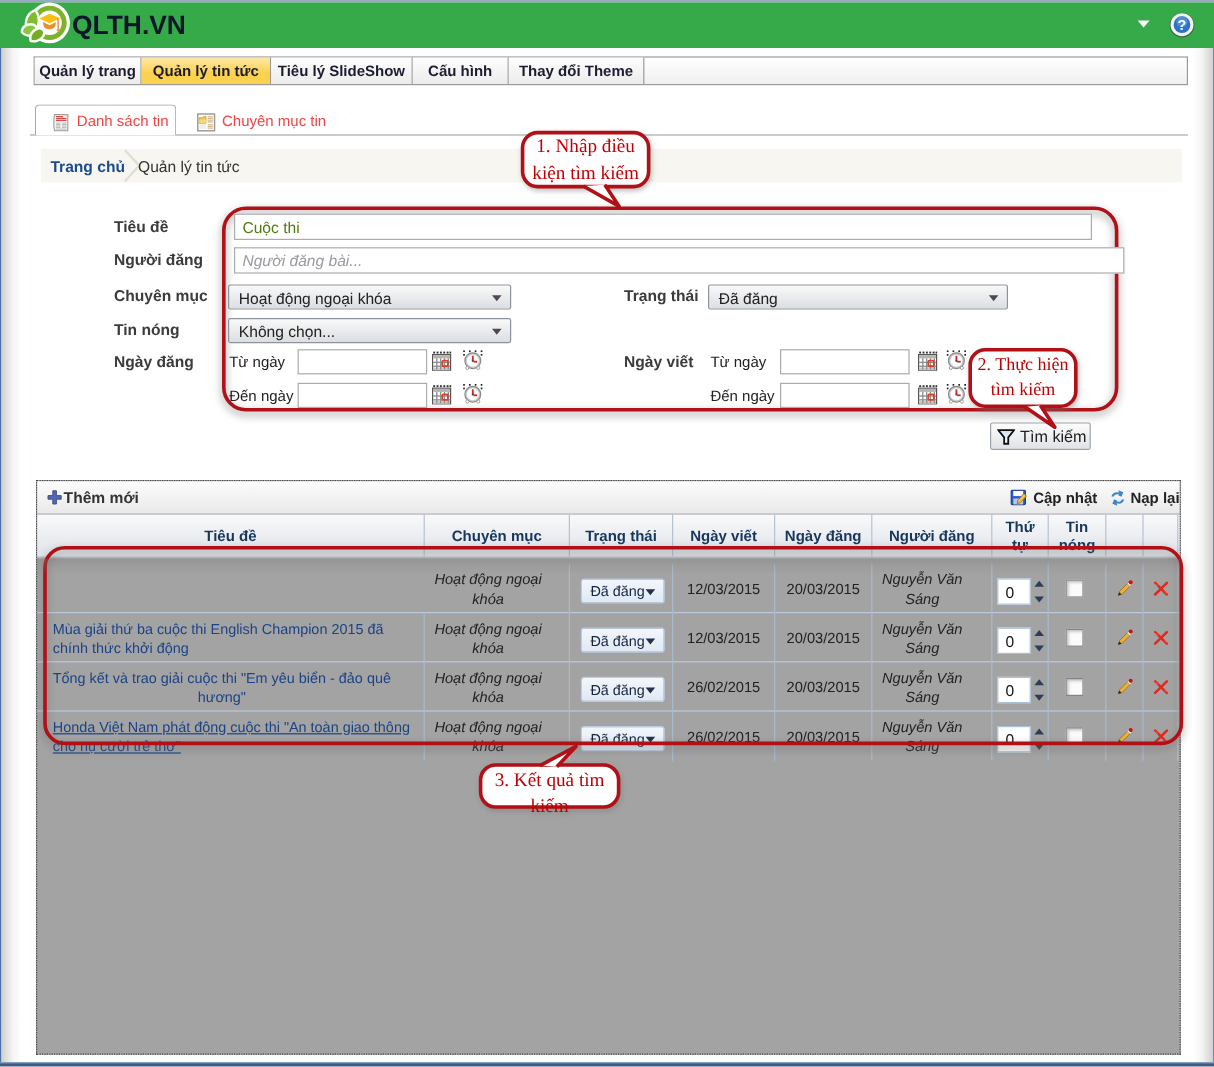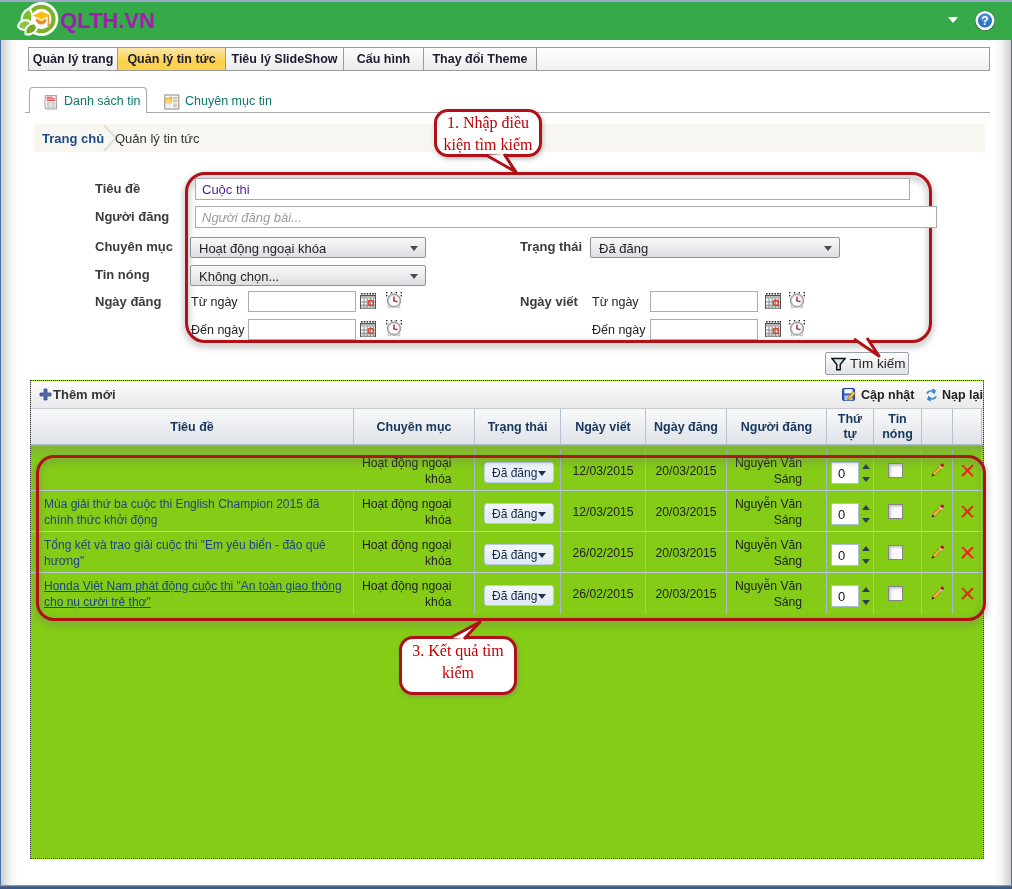--- a/index.html
+++ b/index.html
@@ -3,81 +3,81 @@
 <meta charset="utf-8">
 <style>
 * { margin:0; padding:0; box-sizing:border-box; }
 html,body { width:1012px; height:889px; background:#fff; font-family:"Liberation Sans", sans-serif; }
 #page { position:relative; width:1012px; height:889px; overflow:hidden; background:#fff; }
 .abs { position:absolute; }
 
 
 #topline { left:0; top:0; width:1012px; height:2px; background:#9aa8c4; }
 #greenbar { left:0; top:2px; width:1012px; height:38px; background:#36a948; }
-#brand { left:60px; top:8px; color:#a21caf; font-size:22px; font-weight:bold; letter-spacing:0px; }
+#brand { left:60px; top:8px; color:#0f172a; font-size:22px; font-weight:bold; letter-spacing:0px; }
 #usertext { right:68px; top:11px; color:#fff; font-size:15px; }
 #usercaret { left:948px; top:17px; width:0; height:0; border-left:5px solid transparent; border-right:5px solid transparent; border-top:6px solid #fff; }
 
 
 #leftedge { left:0; top:40px; width:18px; height:845px; background:linear-gradient(90deg,#cfcfcf,#f4f4f4 55%,#fff); border-left:1px solid #4a74a8; }
 #rightedge { left:994px; top:40px; width:18px; height:845px; background:linear-gradient(270deg,#cfcfcf,#f4f4f4 55%,#fff); border-right:1px solid #4a74a8; }
 #bottomline { left:0; top:885px; width:1012px; height:4px; background:linear-gradient(#9db0c6,#3a5b82 45%,#3a5b82); }
 
 
 #tabbar { left:28px; top:47px; width:962px; height:24px; border:1px solid #9b9b9b; background:linear-gradient(#fff,#f0f0f0); }
 .tab { position:absolute; top:0; height:22px; line-height:22px; text-align:center; font-size:12.5px; font-weight:bold; color:#1c1c30; border-right:1px solid #9b9b9b; background:linear-gradient(#fdfdfd,#ececec); }
 .tab.active { background:linear-gradient(#fde8a8,#fbd14e 60%,#fbd14e); }
 
 
 #subtabline { left:25px; top:112px; width:965px; height:1px; background:#a9a9a9; }
 #subtab1 { left:29px; top:87px; width:118px; height:26px; background:#fff; border:1px solid #a9a9a9; border-bottom:none; border-radius:4px 4px 0 0; }
-.subtab-label { position:absolute; font-size:12.5px; color:#0f766e; }
+.subtab-label { position:absolute; font-size:12.5px; color:#ef4444; }
 .stico { position:absolute; width:16px; height:16px; }
 
 
 #crumb { left:34px; top:124px; width:951px; height:28px; background:#f7f6f0; }
 #crumb .home { position:absolute; left:8px; top:7px; font-size:13px; font-weight:bold; color:#1b4c8c; }
 #crumb .chev { position:absolute; left:66px; top:0px; width:24px; height:28px; }
 #crumb .cur { position:absolute; left:81px; top:7px; font-size:13px; color:#333; }
 
 
 .flabel { position:absolute; font-size:13px; font-weight:bold; color:#3b3b3b; }
-.tinput { position:absolute; border:1px solid #ababb2; background:#fff; font-size:13px; color:#4c1d95; padding:0 6px; font-family:"Liberation Sans", sans-serif; }
+.tinput { position:absolute; border:1px solid #ababb2; background:#fff; font-size:13px; color:#4d7c0f; padding:0 6px; font-family:"Liberation Sans", sans-serif; }
 .placeholder { color:#9a9aa0; font-style:italic; }
 .sel { position:absolute; border:1px solid #8d939c; background:linear-gradient(#f9f9f9,#dcdee2); border-radius:2px; font-size:13px; color:#222; }
 .sel .txt { position:absolute; left:8px; top:3px; }
 .sel .arr { position:absolute; right:7px; top:8px; width:0; height:0; border-left:4.5px solid transparent; border-right:4.5px solid transparent; border-top:5px solid #4a4a55; }
 .dlabel { position:absolute; font-size:12.5px; color:#222; }
 
 
 .redbox { position:absolute; border:3px solid #b01016; border-radius:20px; }
 #redform { left:185px; top:172px; width:747px; height:171px; filter:drop-shadow(0 3.5px 3.5px rgba(105,105,105,.75)); }
 #redrows { left:36px; top:455px; width:950px; height:166px; border-radius:18px; filter:drop-shadow(0 3.5px 3.5px rgba(105,105,105,.7)); }
 .bubble { position:absolute; border:3px solid #b01016; border-radius:14px; background:#fff; filter:drop-shadow(1.5px 2px 2px rgba(120,120,120,.5)); font-family:"Liberation Serif", serif; color:#c00004; text-align:center; z-index:30; }
 #bub1 { left:434px; top:109px; width:108px; height:48px; font-size:16px; line-height:21.5px; }
 #bub2 { left:807px; top:290px; width:91px; height:50px; font-size:15px; line-height:21px; padding-top:1px; }
-#bub3 { left:399px; top:636px; width:118px; height:59px; font-size:16px; line-height:22px; padding-top:1px; }
+#bub3 { left:399px; top:636px; width:118px; height:38px; font-size:16px; line-height:22px; padding-top:1px; }
 .tail { position:absolute; z-index:31; }
 
 
 #btnsearch { left:825px; top:352px; width:84px; height:23px; border:1px solid #9aa1aa; border-radius:2px; background:linear-gradient(#fdfdfd,#dfe2e6); font-size:13px; color:#222; }
 #btnsearch span { position:absolute; left:24px; top:3px; font-size:13.5px; }
 
 
-#grid { left:30px; top:380px; width:954px; height:479px; border:1px dotted #444; background:#84cc16; }
+#grid { left:30px; top:400px; width:954px; height:479px; border:1px dotted #444; background:#a3a3a3; }
 #toolbar { position:absolute; left:0; top:0; width:952px; height:28px; background:linear-gradient(#fcfcfc,#e9e9eb); border-bottom:1px solid #c8c8cc; }
 #toolbar .add { position:absolute; left:22px; top:6px; font-size:13px; font-weight:bold; color:#333; }
 #toolbar .upd { position:absolute; left:830px; top:7px; font-size:12.5px; font-weight:bold; color:#222; white-space:nowrap; }
 #toolbar .rel { position:absolute; left:911px; top:7px; font-size:12.5px; font-weight:bold; color:#222; white-space:nowrap; }
 #thead { position:absolute; left:0; top:28px; width:952px; height:36px; background:linear-gradient(#f8f9fa,#dfe3e8); border-bottom:1px solid #aebccd; }
 .th { position:absolute; font-size:12.5px; font-weight:bold; color:#16365c; text-align:center; border-right:1px solid #b6c2d2; height:36px; display:flex; align-items:center; justify-content:center; }
 .row { position:absolute; left:0; width:952px; height:41px; border-bottom:1px solid #bccadb; }
 .td { position:absolute; top:0; height:41px; border-right:1px solid #a9bacd; font-size:12.2px; color:#222; display:flex; align-items:center; justify-content:center; text-align:center; }
 .td.title { color:#1b4386; justify-content:flex-start; text-align:left; padding-left:13px; font-size:12px; line-height:16px; }
-.td.left { justify-content:flex-start; text-align:right; padding-left:8px; line-height:16px; }
+.td.left { justify-content:flex-start; text-align:center; padding-left:8px; line-height:16px;font-style:italic; }
 .ddbtn { position:absolute; width:70px; height:21px; border:1px solid #b9cce2; border-radius:3px; background:linear-gradient(#f3f7fc,#dfe9f4); font-size:12px; color:#16243e; }
 .ddbtn .t { position:absolute; left:7px; top:3px; }
 .ddbtn .a { position:absolute; right:7px; top:8px; width:0; height:0; border-left:4.5px solid transparent; border-right:4.5px solid transparent; border-top:5px solid #22304e; }
 .spin { position:absolute; width:28px; height:22px; border:1px solid #a9c0d6; background:#fff; font-size:13px; color:#111; text-align:left; padding-left:6px; line-height:21px; }
 .spup { position:absolute; width:0; height:0; border-left:4px solid transparent; border-right:4px solid transparent; border-bottom:5.5px solid #2c3e57; }
 .spdn { position:absolute; width:0; height:0; border-left:4px solid transparent; border-right:4px solid transparent; border-top:5.5px solid #2c3e57; }
 .cb { position:absolute; width:15px; height:15px; border:1px solid #848484; background:#fbfbfb; box-shadow:inset 1.5px 1.5px 2.5px rgba(125,135,148,.5), inset -1px -1px 1.5px rgba(255,255,255,.9); }
 </style>
 </head>
 <body>
@@ -367,21 +367,21 @@
               <path d="M2.6 2.8 L12.4 12.4"></path>
               <path d="M12.4 2.8 L2.6 12.4"></path>
             </g>
             <g stroke="#f06a55" stroke-width="0.8">
               <path d="M2.2 3.4 L5 5.6"></path>
               <path d="M12.8 11.8 L10.4 9.8"></path>
             </g>
           </svg>
       </div>
       <div class="row" style="top:151px;">
-        <div class="td title" style="left:0;width:323px;">Tổng kết và trao giải cuộc thi "Em yêu biển - đảo quê<br>hương"</div>
+        <div class="td title" style="left:0;width:323px;text-align:center;">Tổng kết và trao giải cuộc thi "Em yêu biển - đảo quê<br>hương"</div>
         <div class="td left" style="left:323px;width:121px;">Hoạt động ngoại<br>khóa</div>
         <div class="td" style="left:444px;width:86px;"></div>
         <div class="ddbtn" style="left:453px;top:12px;">
             <span class="t">Đã đăng</span>
             <span class="a"></span>
           </div>
         <div class="td" style="left:530px;width:85px;">26/02/2015</div>
         <div class="td" style="left:615px;width:81px;">20/03/2015</div>
         <div class="td left" style="left:696px;width:100px;">Nguyễn Văn<br>Sáng</div>
         <div class="td" style="left:796px;width:47px;"></div>
@@ -447,20 +447,21 @@
       </div>
     </div>
   </div>
 
   <div id="redrows" class="redbox"></div>
 
   <div id="bub1" class="bubble">1. Nhập điều<br>kiện tìm kiếm</div>
   <svg class="tail" style="left:484px;top:153px;" width="40" height="22" viewBox="0 0 40 22">
     <path d="M2 2 L32 19 L20 1" fill="#fff" stroke="#b01016" stroke-width="3" stroke-linejoin="round"></path>
   </svg>
+  <div id="bub2" class="bubble">2. Thực hiện<br>tìm kiếm</div>
   <svg class="tail" style="left:852px;top:337px;" width="32" height="22" viewBox="0 0 32 22">
     <path d="M2 2 L27 19 L15 1" fill="#fff" stroke="#b01016" stroke-width="3" stroke-linejoin="round"></path>
   </svg>
   <div id="bub3" class="bubble">3. Kết quả tìm<br>kiếm</div>
   <svg class="tail" style="left:448px;top:620px;" width="36" height="20" viewBox="0 0 36 20">
     <path d="M2 18 L32 2 L16 19" fill="#fff" stroke="#b01016" stroke-width="3" stroke-linejoin="round"></path>
   </svg>
 </div>
 
 </body></html>

